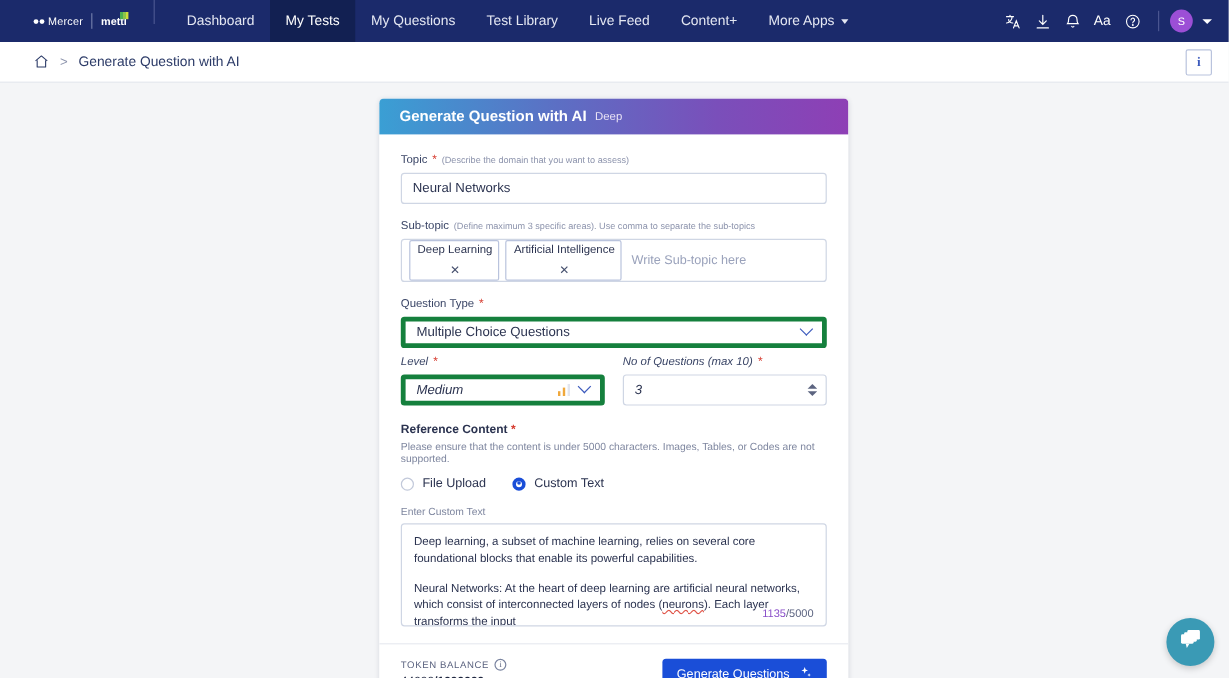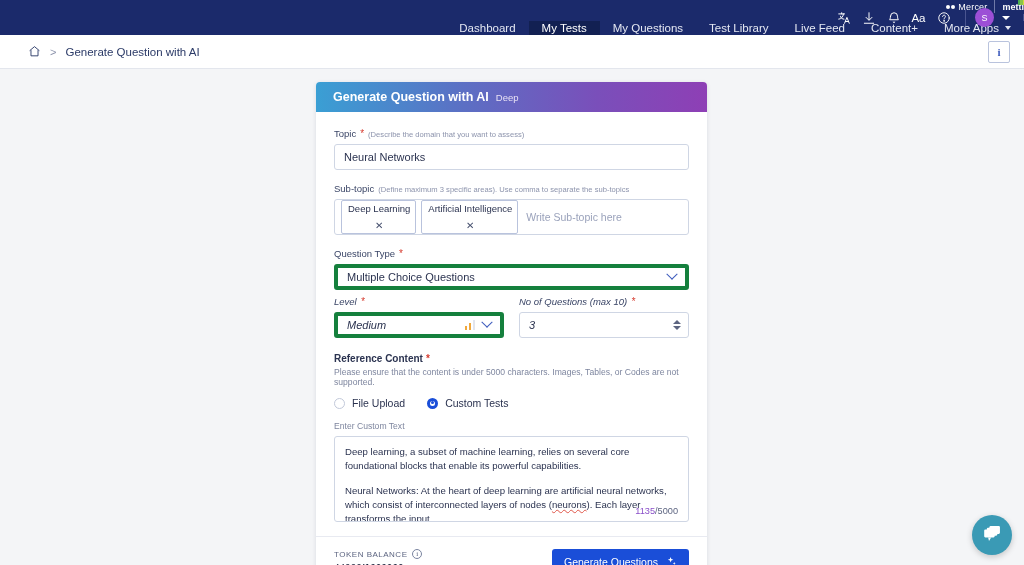--- a/index.html
+++ b/index.html
@@ -8,23 +8,22 @@
     font-family: "Liberation Sans", sans-serif;
     background: #f4f5f7;
     overflow: hidden;
     -webkit-font-smoothing: antialiased;
   }
 
   
   .topnav {
     height: 35px; width: 100%;
     background: #1b2a6b;
-    display: flex; align-items: flex-end;
+    display: flex; align-items: flex-start;
     position: relative;
-    flex-direction: column;
   }
   .brand {
     display: flex; align-items: center; gap: 7px;
     margin-left: 28px; height: 100%;
   }
   .brand-mercer {
     color: #ffffff; font-size: 9px; letter-spacing: .2px;
     display: flex; align-items: center; gap: 3px;
   }
   .brand-dots { display:flex; gap:1px; }
@@ -411,21 +410,21 @@
       </div>
       <div class="sec-sub">Please ensure that the content is under 5000 characters. Images, Tables, or Codes are not supported.</div>
 
       <div class="radios">
         <label class="radio">
           <span class="rdot"></span>
           <span>File Upload</span>
         </label>
         <label class="radio">
           <span class="rdot on"></span>
-          <span>Custom Tests</span>
+          <span>Custom Text</span>
         </label>
       </div>
 
       <div class="small-lbl">Enter Custom Text</div>
 
       <div class="textarea">
         <div class="ta-p">Deep learning, a subset of machine learning, relies on several core foundational blocks that enable its powerful capabilities.</div>
         <div class="ta-p">Neural Networks: At the heart of deep learning are artificial neural networks, which consist of interconnected layers of nodes (<span class="spell">neurons</span>). Each layer transforms the input</div>
         <div class="counter">
           <b>1135</b><span>/5000</span>

